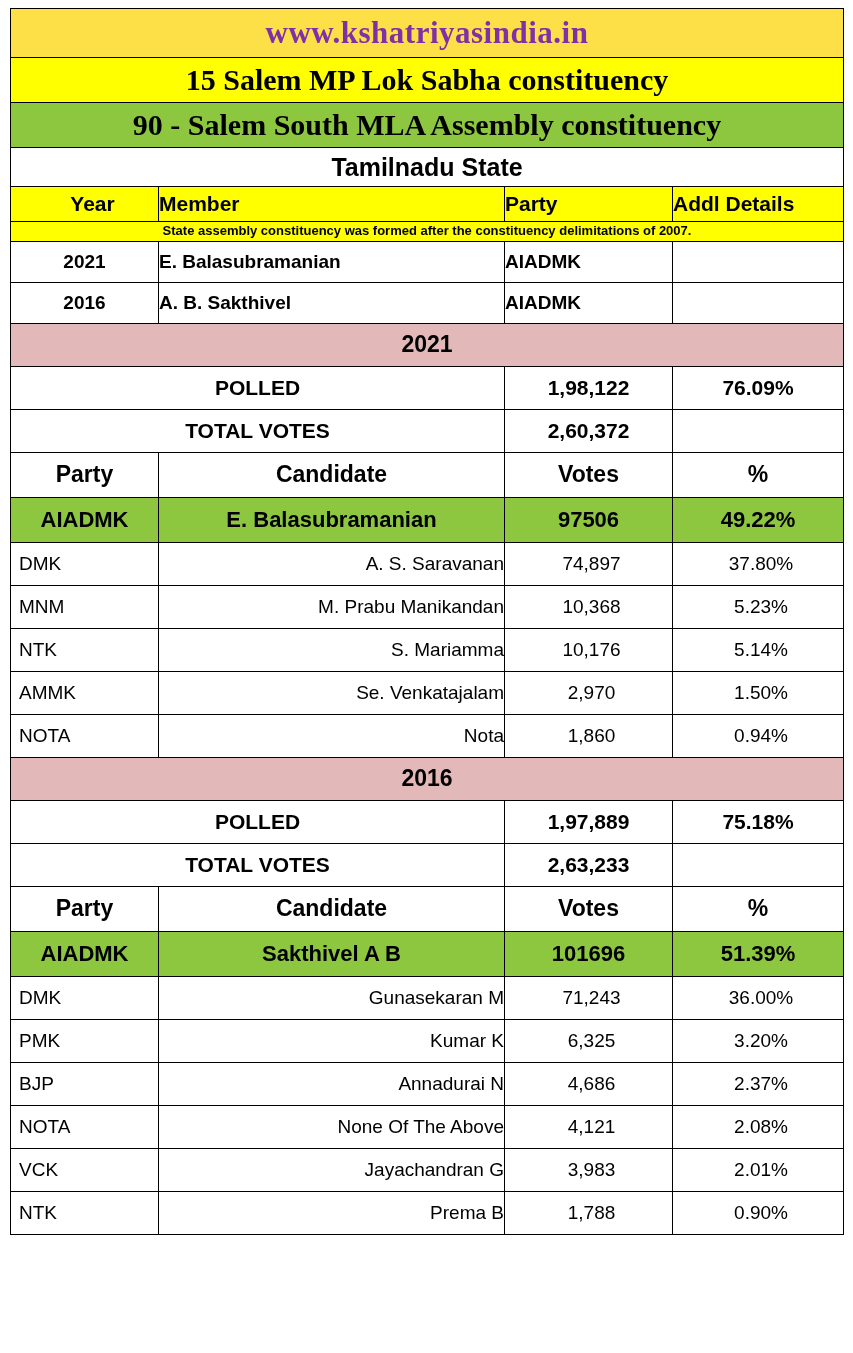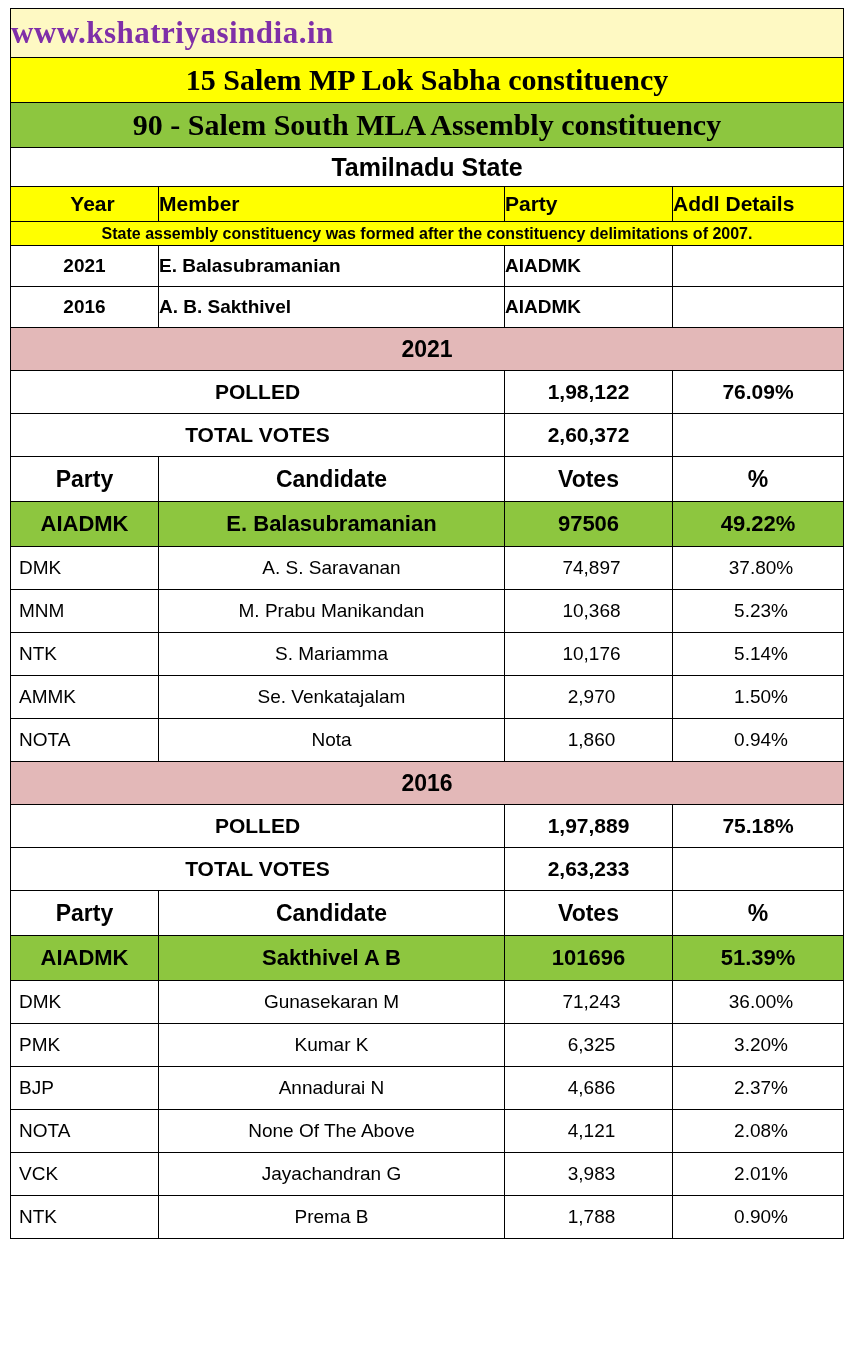--- a/index.html
+++ b/index.html
@@ -21,21 +21,22 @@
     width: 833px;
     border-collapse: collapse;
     table-layout: fixed;
   }
   table.main td {
     border: 1px solid #000;
     padding: 0;
     vertical-align: middle;
   }
   .site-banner {
-    background: #fef9c3;
+    background: #fde047;
+    text-align: center;
     font-family: "Liberation Serif", serif;
     font-weight: bold;
     font-size: 31px;
     color: #7f2fa8;
     letter-spacing: 0.5px;
     height: 48px;
     border: 1px solid #000;
   }
   .title-yellow {
     background: #ffff00;
@@ -68,21 +69,21 @@
     height: 34px;
     padding-left: 8px;
   }
   .hdr-yellow.center {
     text-align: center;
     padding-left: 16px;
   }
   .note-yellow {
     background: #ffff00;
     font-weight: bold;
-    font-size: 16px;
+    font-size: 13px;
     text-align: center;
     padding: 6px 14px;
     line-height: 1.45;
   }
   .cell {
     font-size: 19px;
     height: 40px;
     padding-left: 8px;
   }
   .cell.center {
@@ -137,21 +138,21 @@
   .res-row td {
     font-size: 19px;
     height: 42px;
   }
   .res-row td.party {
     padding-left: 8px;
     text-align: left;
   }
   .res-row td.cand {
     padding-left: 0;
-    text-align: center;
+    text-align: right;
   }
   .res-row td.num {
     text-align: center;
     padding-left: 6px;
   }
 </style>
 </head>
 <body>
 
 <div class="page">

